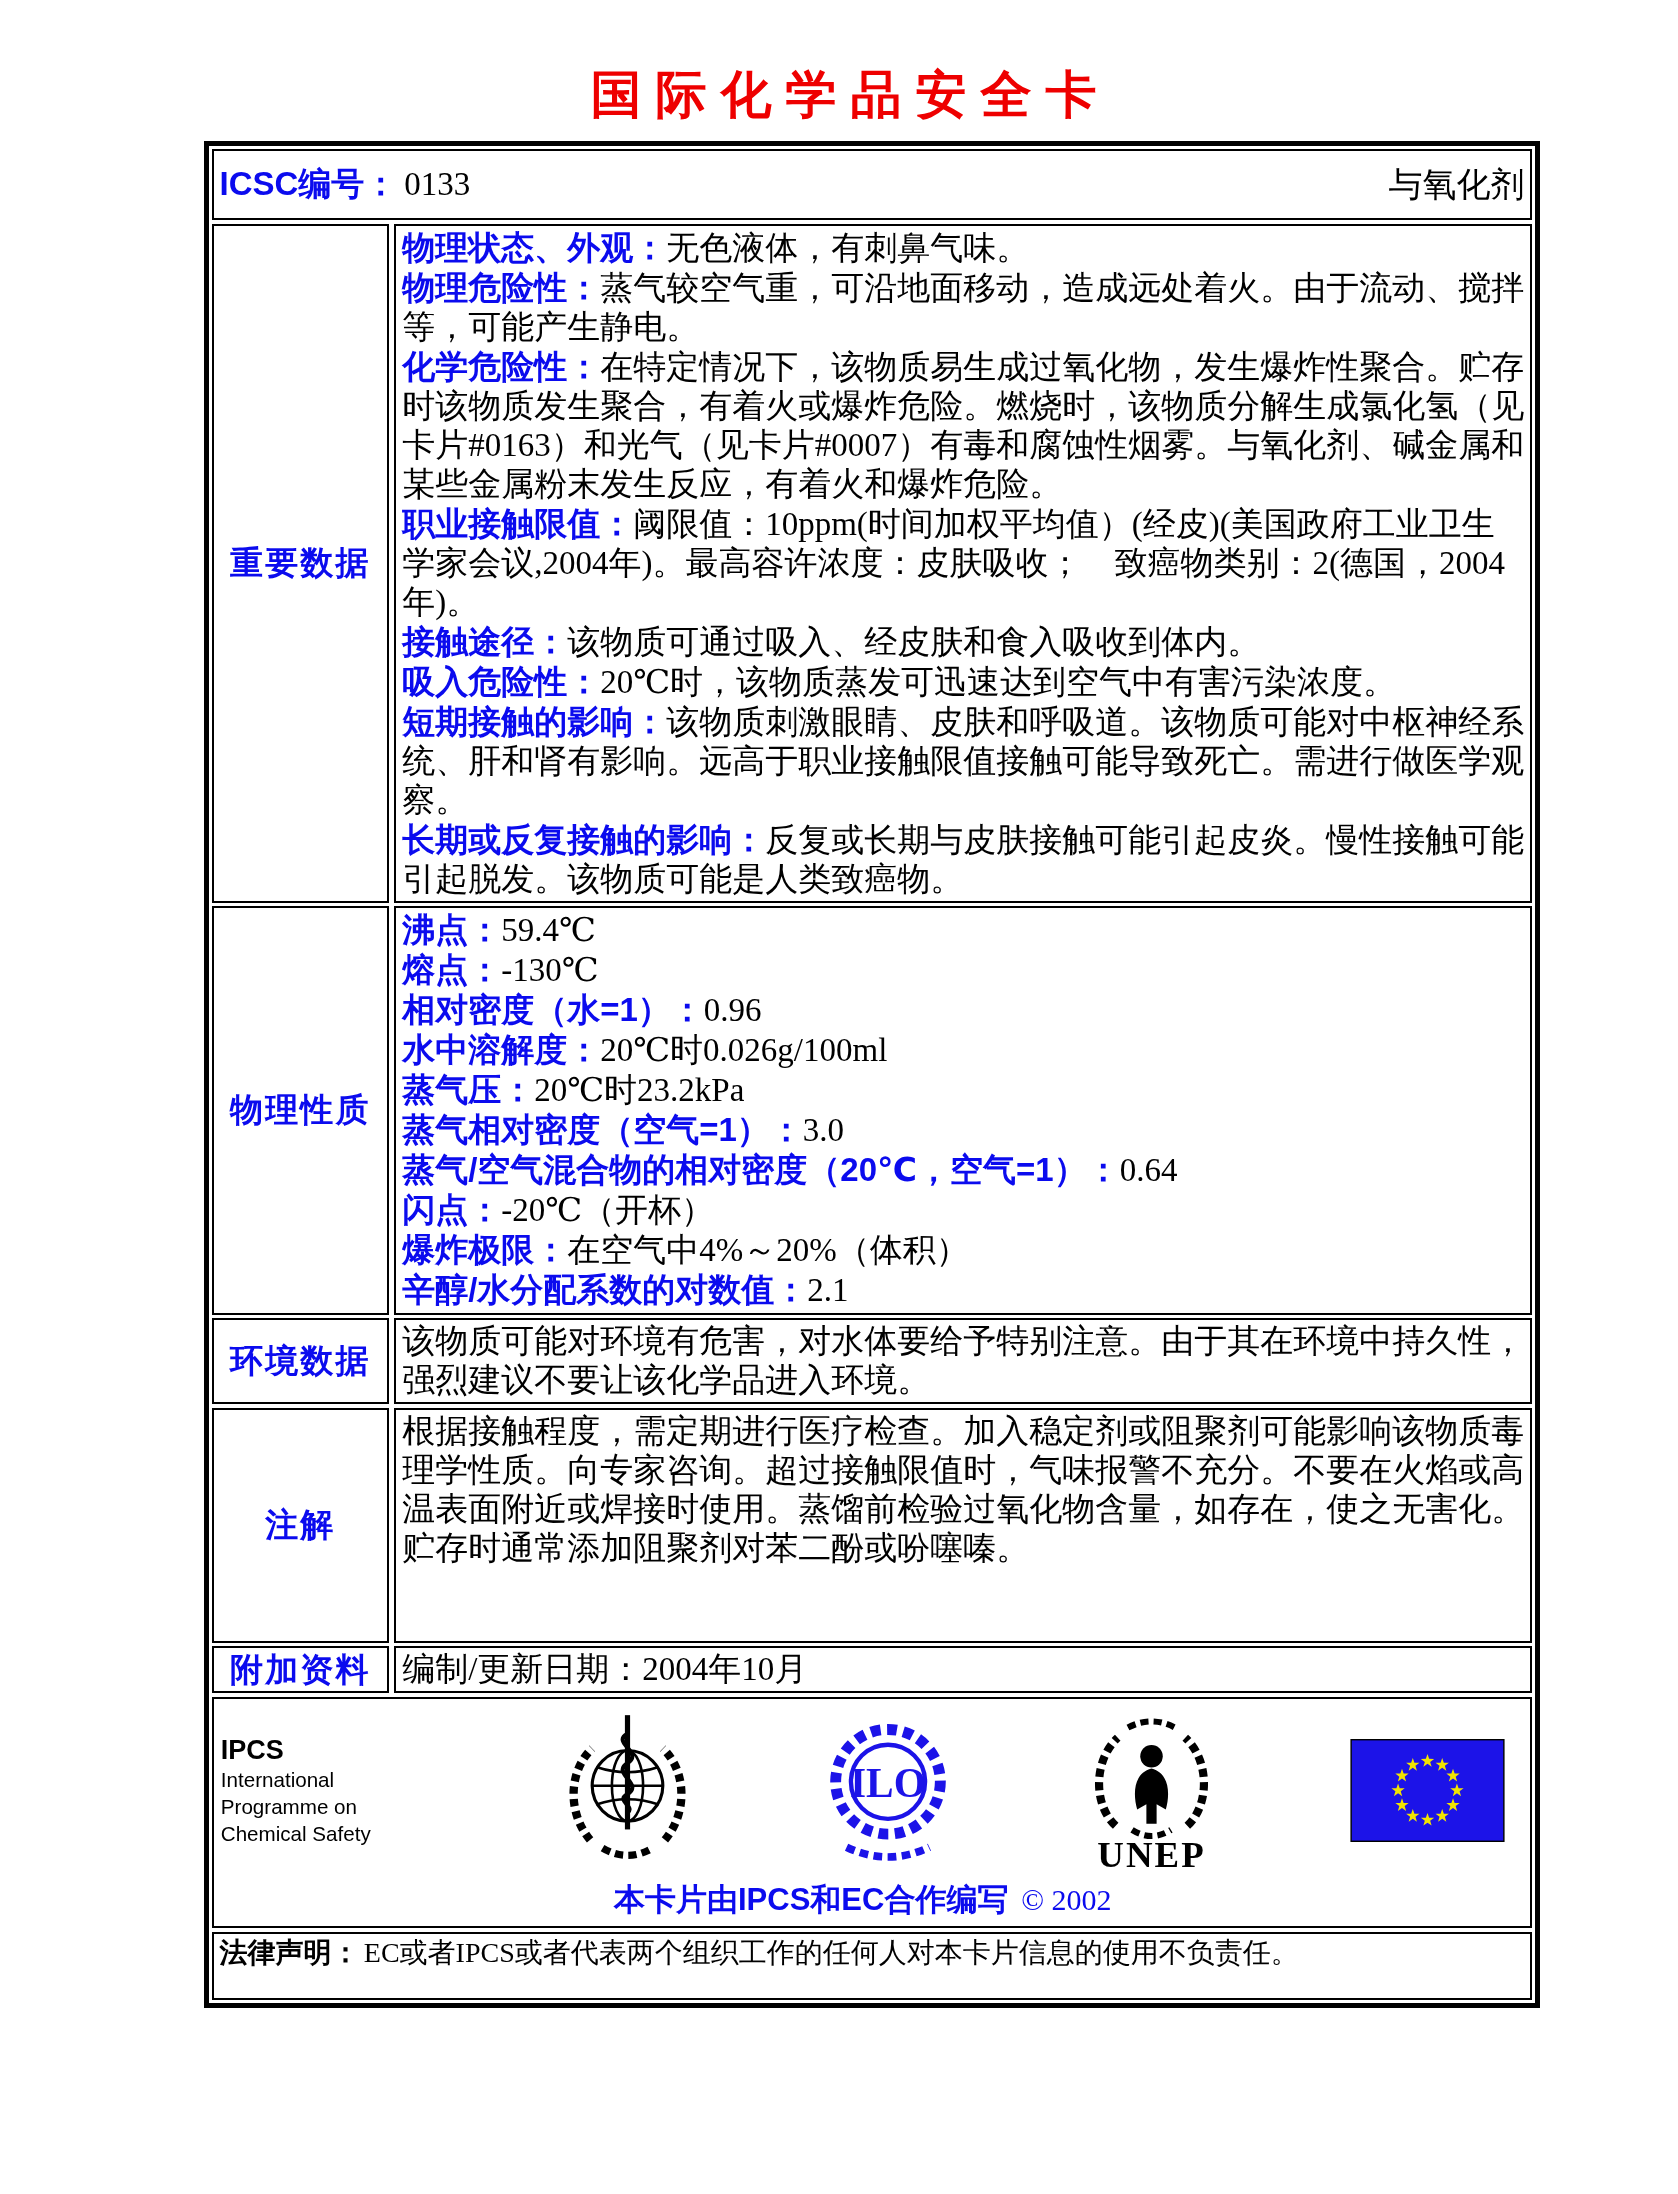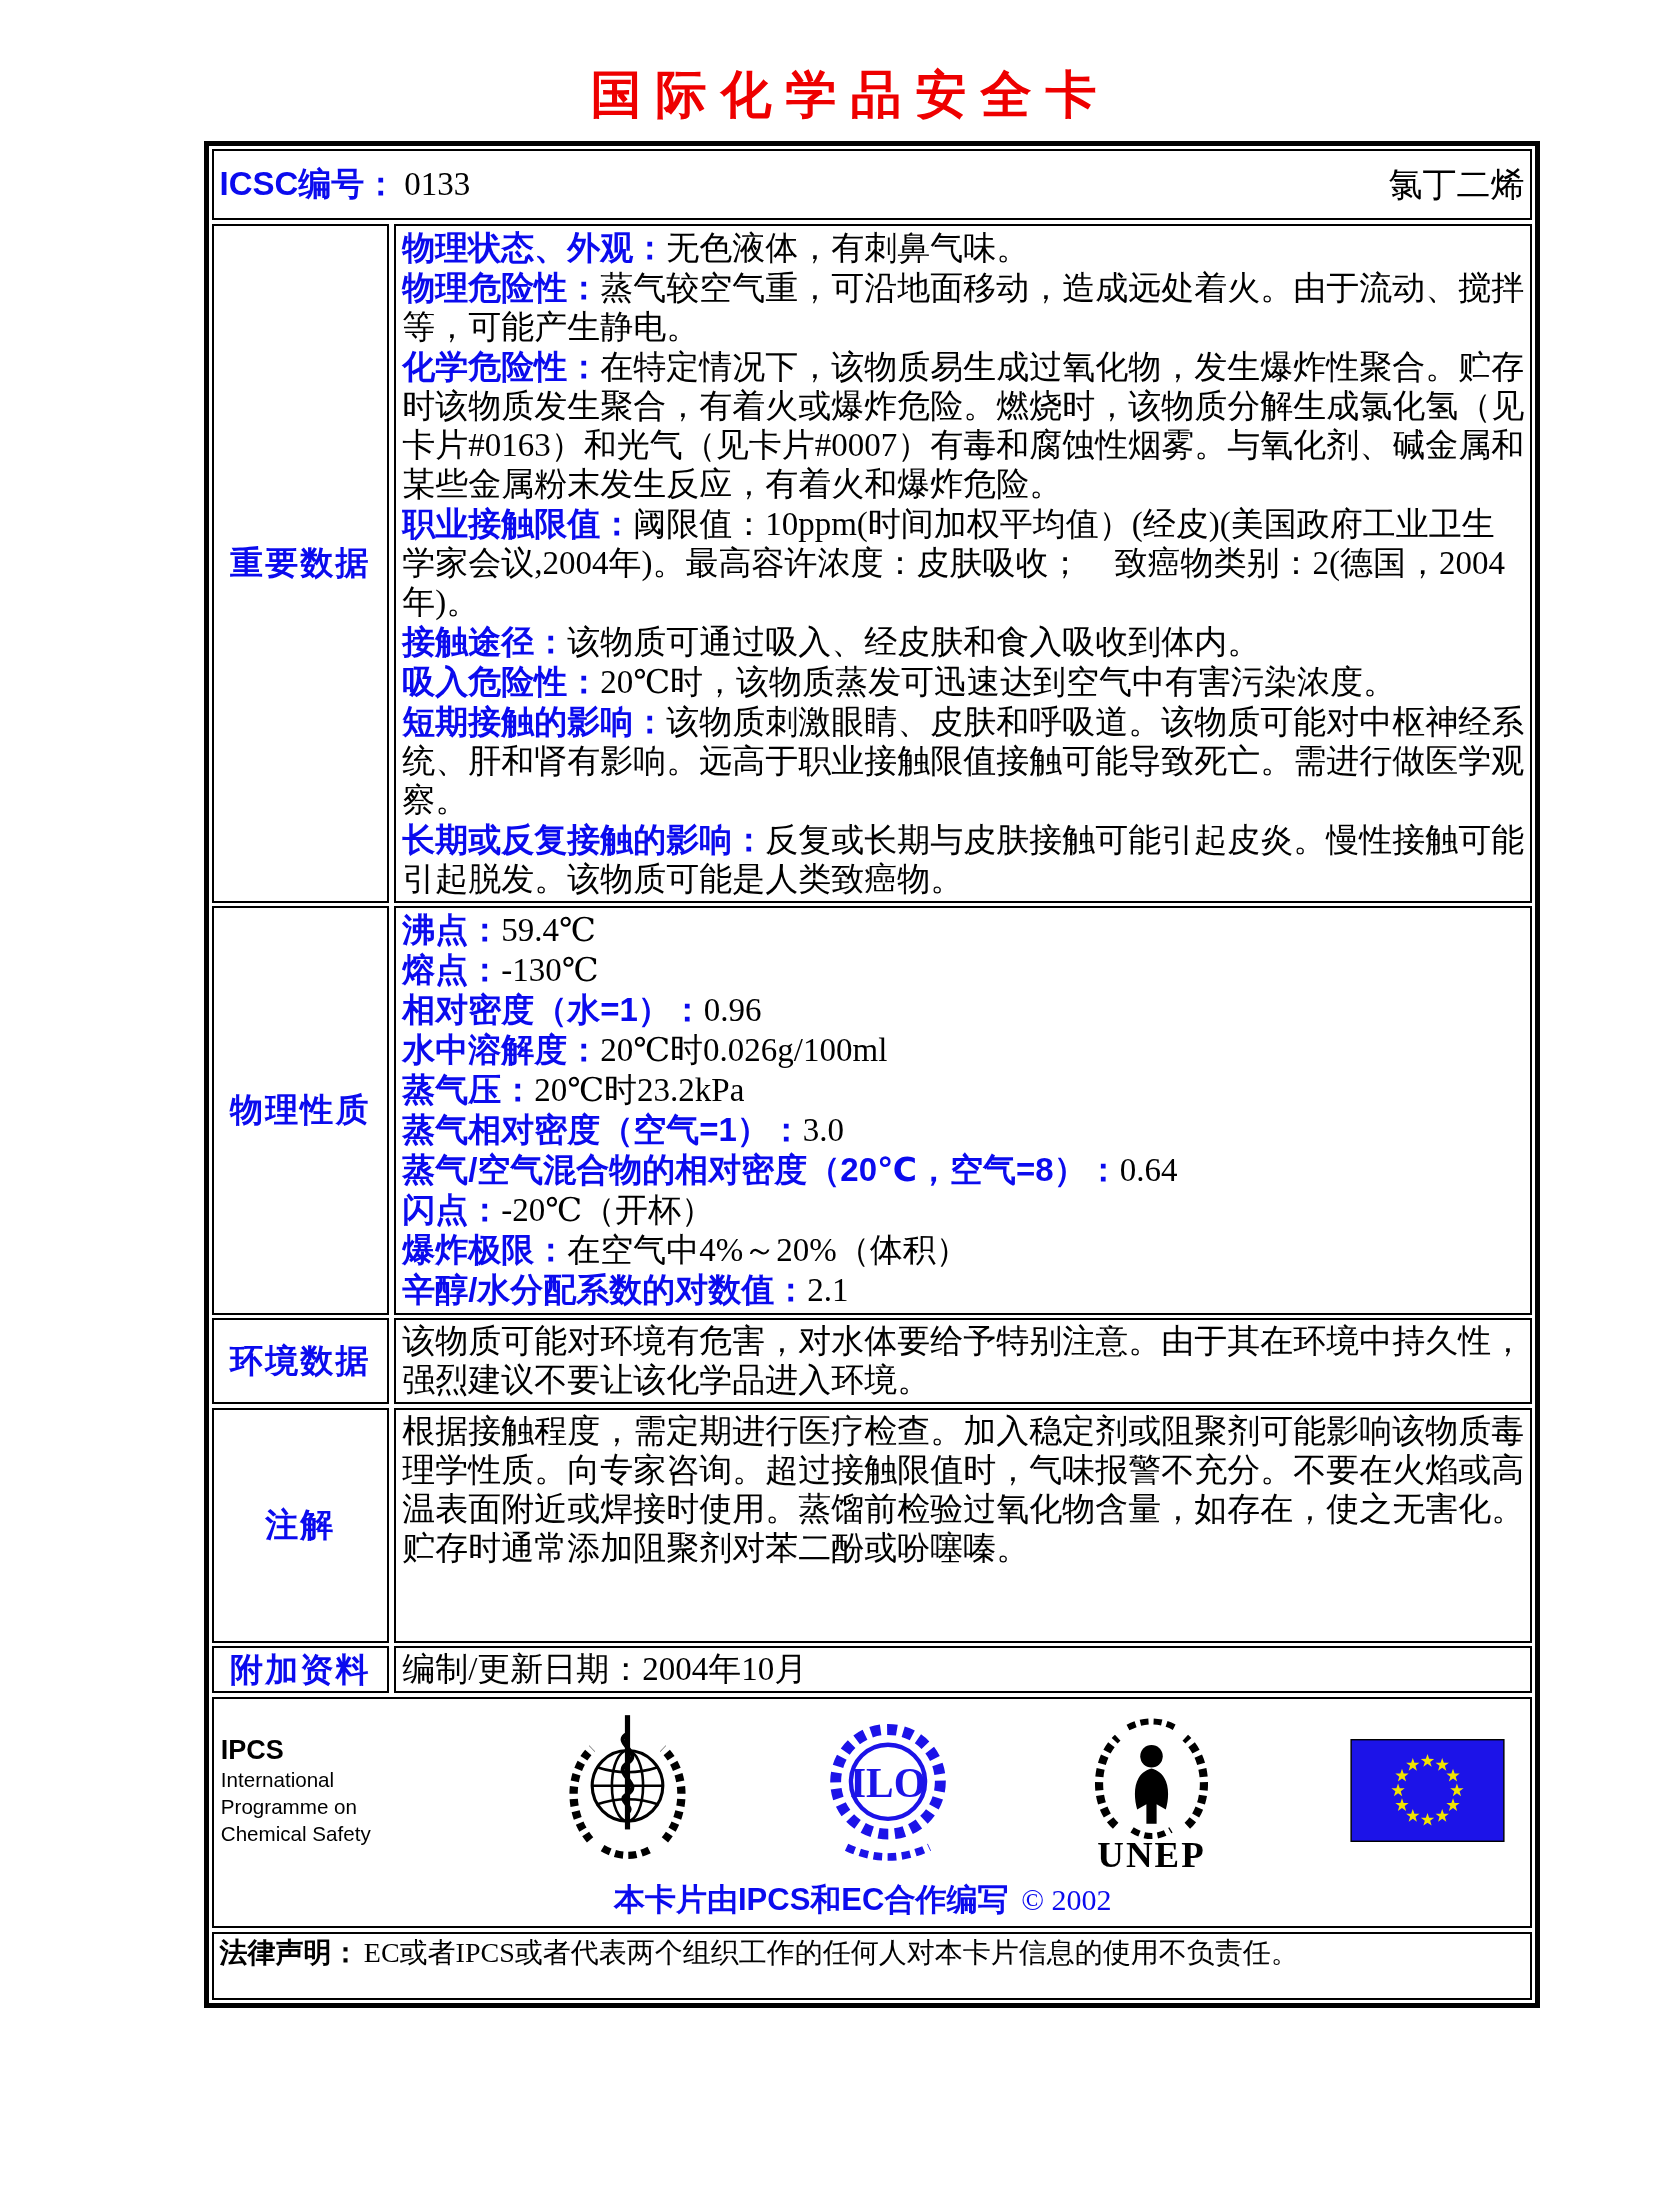--- a/index.html
+++ b/index.html
@@ -66,21 +66,21 @@
   <div class="content">
 
     <h1 class="title">国际化学品安全卡</h1>
 
     <div class="card">
 
       <div class="row">
         <div class="cell header-cell">
           <span class="icsc-label">ICSC编号：</span>
           <span class="icsc-number">0133</span>
-          <span class="chem-name">氯丁二烯</span>
+          <span class="chem-name">与氧化剂</span>
         </div>
       </div>
 
       <div class="row row-important">
         <div class="cell label-cell">重要数据</div>
         <div class="cell content-cell">
             <div class="para"><span class="run label">物理状态、外观：</span><span class="run text">无色液体，有刺鼻气味。</span></div>
             <div class="para"><span class="run label">物理危险性：</span><span class="run text">蒸气较空气重，可沿地面移动，造成远处着火。由于流动、搅拌等，可能产生静电。</span></div>
             <div class="para"><span class="run label">化学危险性：</span><span class="run text">在特定情况下，该物质易生成过氧化物，发生爆炸性聚合。贮存时该物质发生聚合，有着火或爆炸危险。燃烧时，该物质分解生成氯化氢（见卡片#0163）和光气（见卡片#0007）有毒和腐蚀性烟雾。与氧化剂、碱金属和某些金属粉末发生反应，有着火和爆炸危险。</span></div>
             <div class="para"><span class="run label">职业接触限值：</span><span class="run text">阈限值：10ppm(时间加权平均值）(经皮)(美国政府工业卫生学家会议,2004年)。最高容许浓度：皮肤吸收；　致癌物类别：2(德国，2004年)。</span></div>
@@ -93,21 +93,21 @@
 
       <div class="row row-physical">
         <div class="cell label-cell">物理性质</div>
         <div class="cell content-cell">
             <div class="para"><span class="run label">沸点：</span><span class="run text">59.4℃</span></div>
             <div class="para"><span class="run label">熔点：</span><span class="run text">-130℃</span></div>
             <div class="para"><span class="run label">相对密度（水=1）：</span><span class="run text">0.96</span></div>
             <div class="para"><span class="run label">水中溶解度：</span><span class="run text">20℃时0.026g/100ml</span></div>
             <div class="para"><span class="run label">蒸气压：</span><span class="run text">20℃时23.2kPa</span></div>
             <div class="para"><span class="run label">蒸气相对密度（空气=1）：</span><span class="run text">3.0</span></div>
-            <div class="para"><span class="run label">蒸气/空气混合物的相对密度（20℃，空气=8）：</span><span class="run text">0.64</span></div>
+            <div class="para"><span class="run label">蒸气/空气混合物的相对密度（20℃，空气=1）：</span><span class="run text">0.64</span></div>
             <div class="para"><span class="run label">闪点：</span><span class="run text">-20℃（开杯）</span></div>
             <div class="para"><span class="run label">爆炸极限：</span><span class="run text">在空气中4%～20%（体积）</span></div>
             <div class="para"><span class="run label">辛醇/水分配系数的对数值：</span><span class="run text">2.1</span></div>
           </div>
       </div>
 
       <div class="row row-environment">
         <div class="cell label-cell">环境数据</div>
         <div class="cell content-cell">
             <div class="para"><span class="run text">该物质可能对环境有危害，对水体要给予特别注意。由于其在环境中持久性，强烈建议不要让该化学品进入环境。</span></div>

